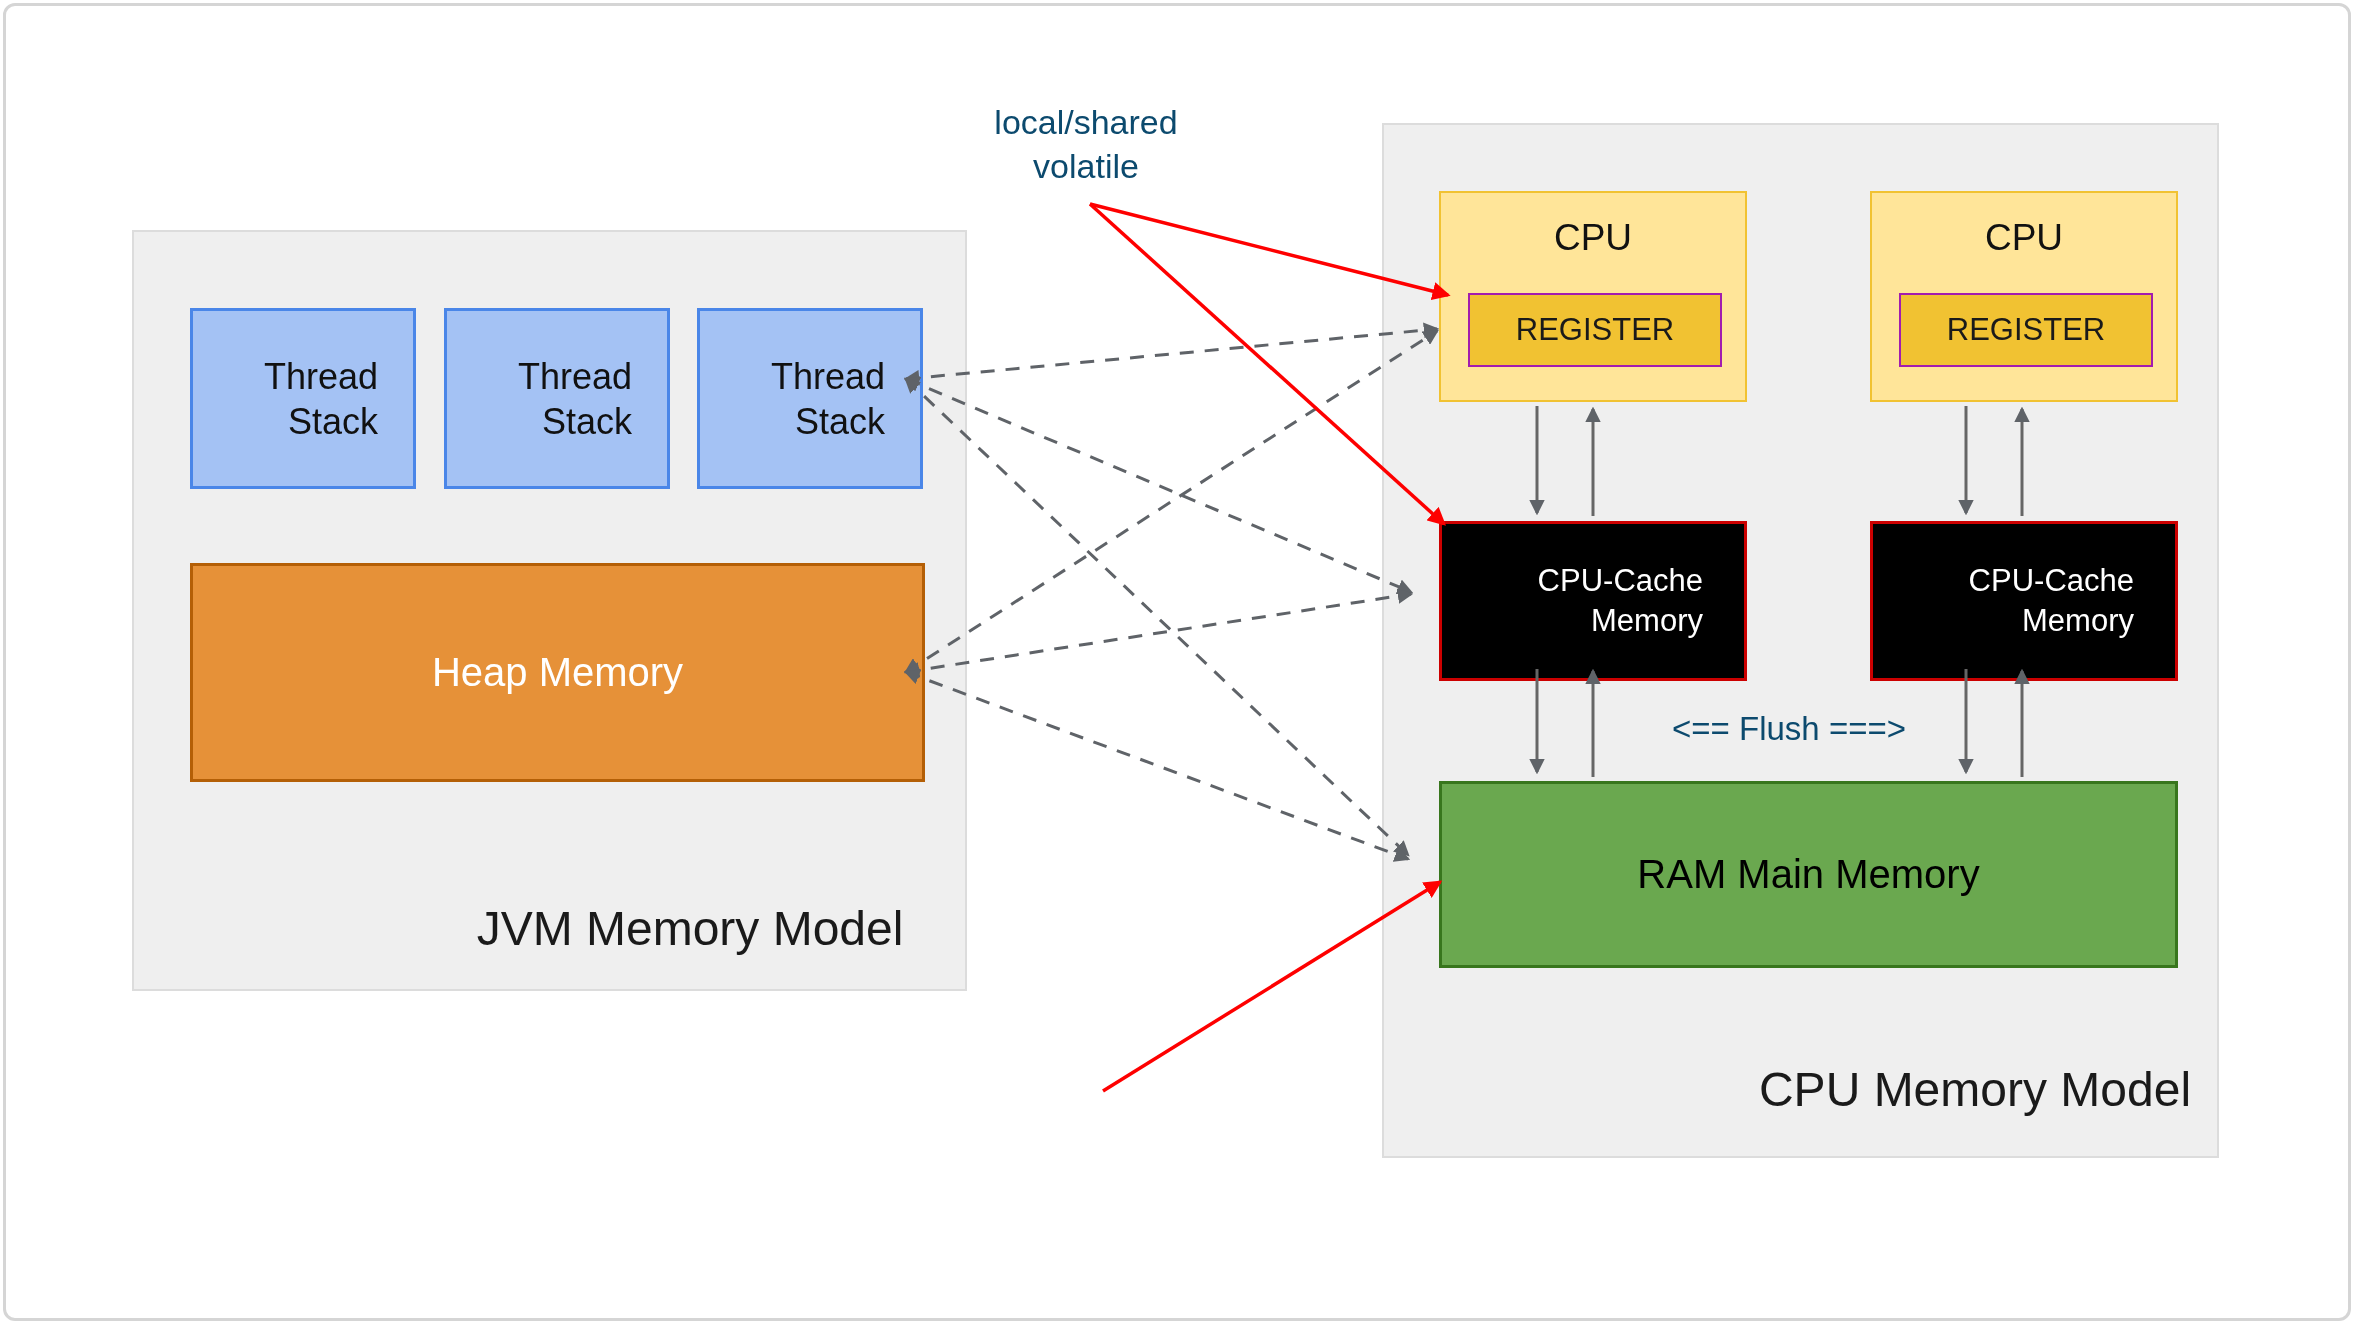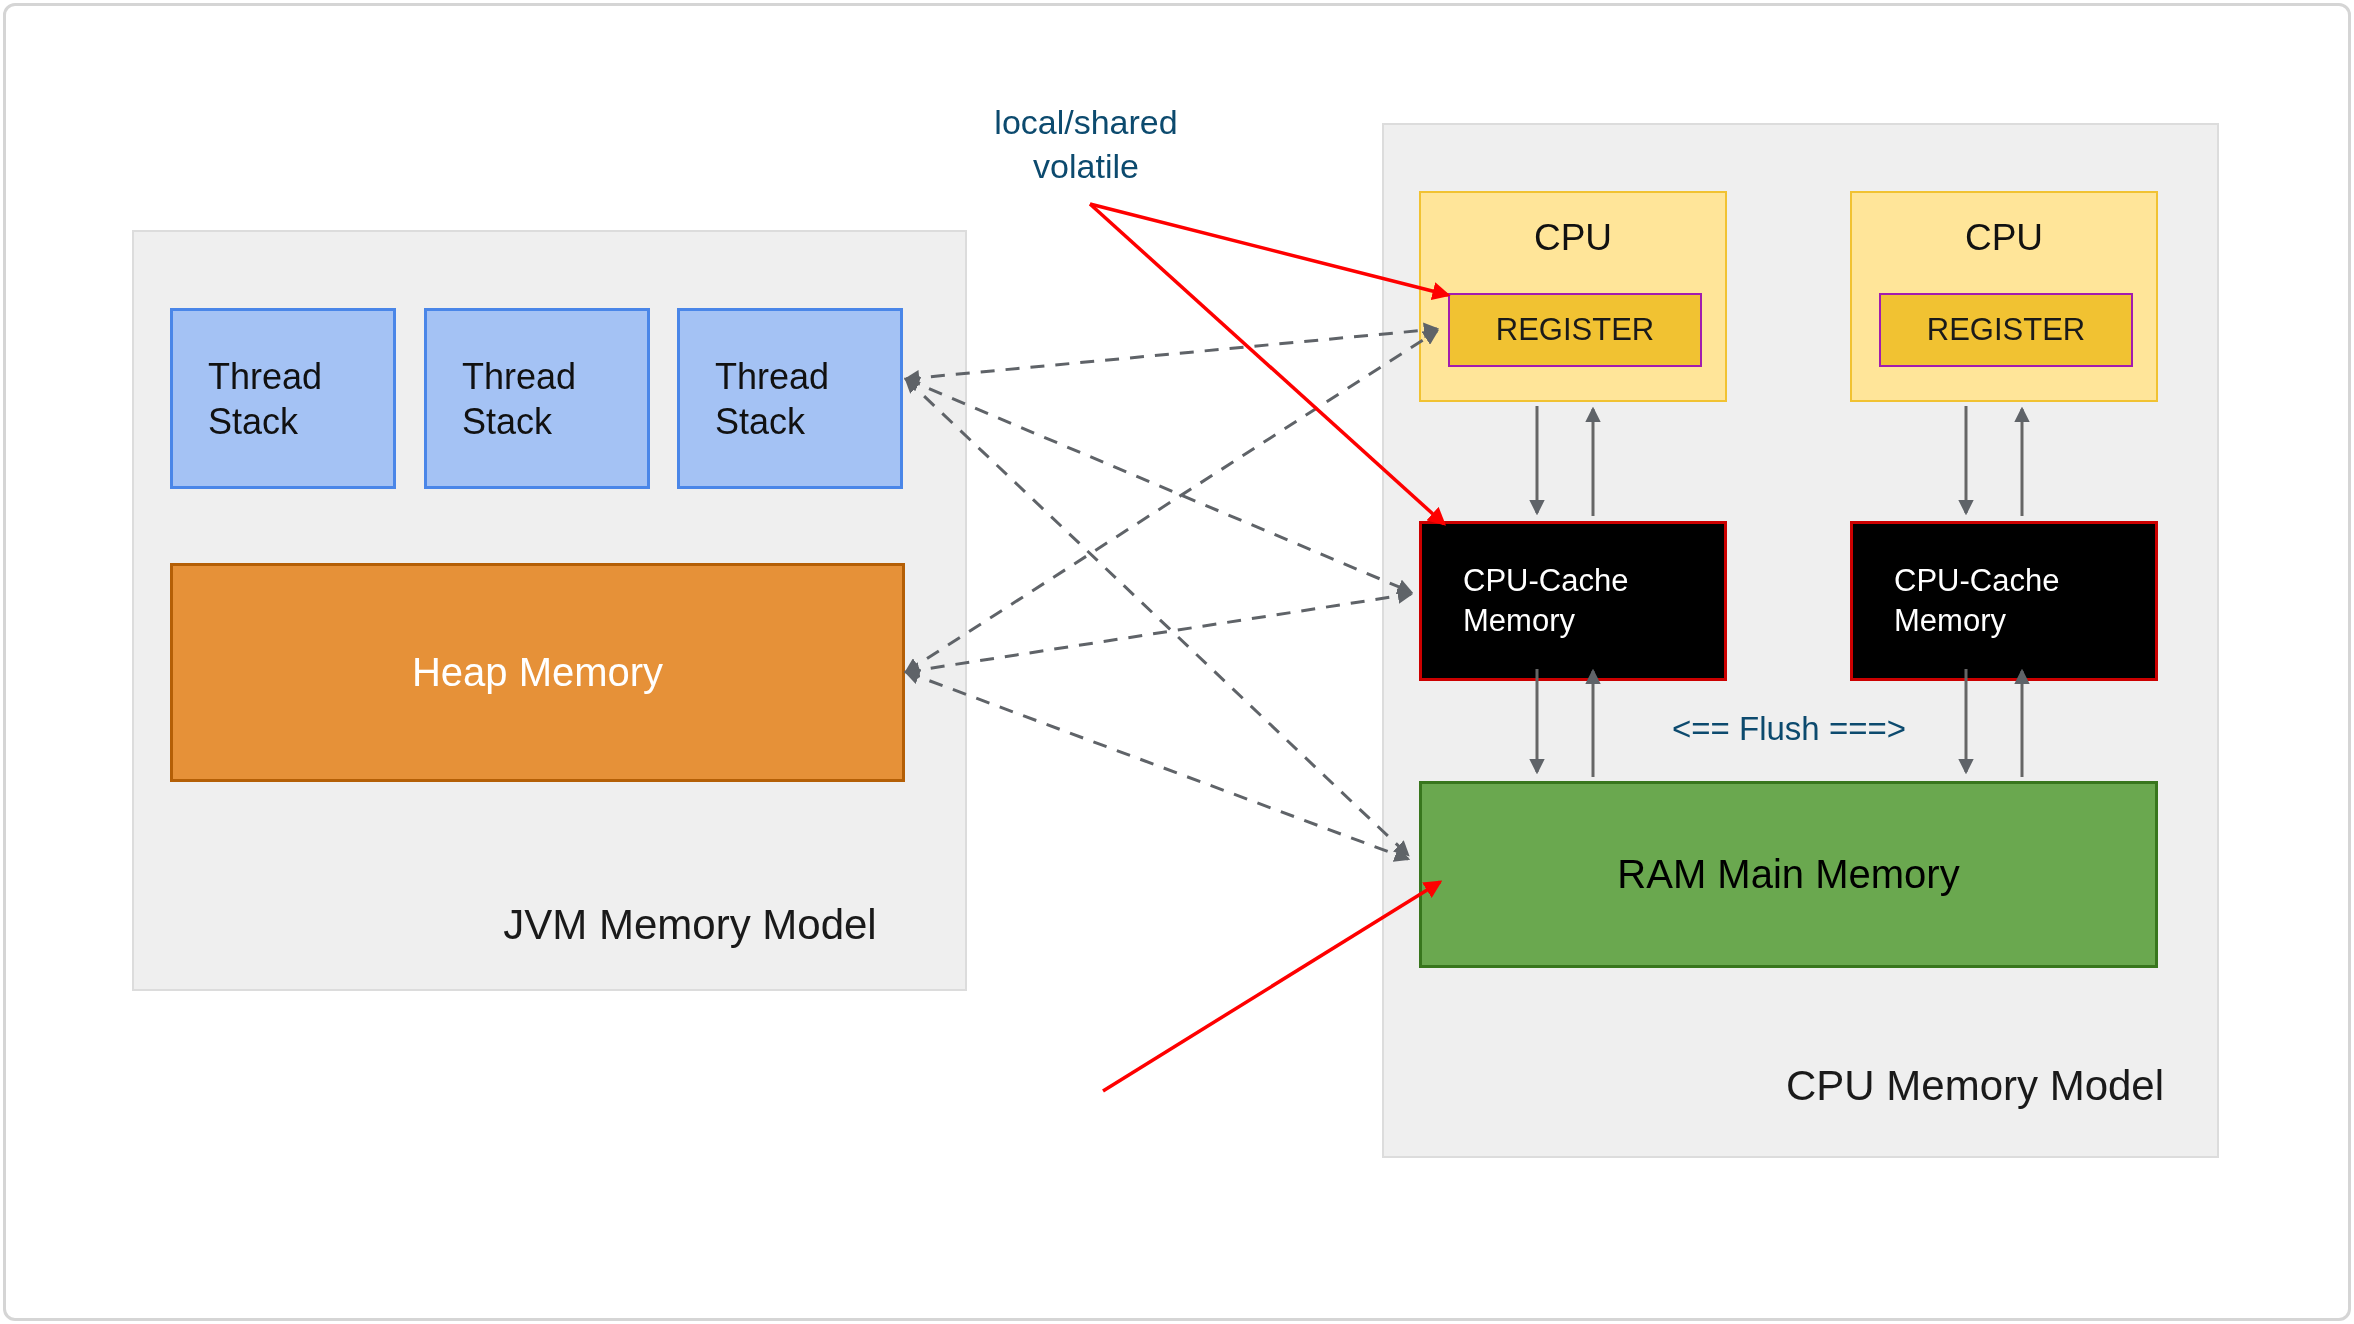--- a/index.html
+++ b/index.html
@@ -11,21 +11,21 @@
     position:absolute;left:3px;top:3px;right:3px;bottom:3px;
     border:3px solid #d5d5d5;border-radius:12px;pointer-events:none;
   }
   .panel{
     position:absolute;background:#efefef;border:2px solid #dcdcdc;
   }
   .panel-jvm{left:132px;top:230px;width:831px;height:757px;}
   .panel-cpu{left:1382px;top:123px;width:833px;height:1031px;}
   .box{
     position:absolute;display:flex;align-items:center;justify-content:center;
-    text-align:left;box-sizing:border-box;
+    text-align:right;box-sizing:border-box;margin-left:20px;
   }
   .thread{
     top:308px;width:226px;height:181px;
     background:#a4c2f4;border:3px solid #4a86e8;
     font-size:36px;line-height:1.25;color:#111;
   }
   .thread .wrap{width:150px;}
   .ts1{left:170px}.ts2{left:424px}.ts3{left:677px}
   .heap{
     left:170px;top:563px;width:735px;height:219px;
@@ -52,21 +52,21 @@
     font-size:31px;line-height:1.3;color:#ffffff;
   }
   .cache .wrap{width:220px;}
   .cache1{left:1419px}.cache2{left:1850px}
   .ram{
     left:1419px;top:781px;width:739px;height:187px;
     background:#6aa84f;border:3px solid #38761d;
     font-size:40px;color:#000000;
   }
   .section-title{
-    position:absolute;text-align:center;color:#1a1a1a;font-size:42px;
+    position:absolute;text-align:center;color:#1a1a1a;font-size:48px;
   }
   .title-jvm{left:390px;top:901px;width:600px;}
   .title-cpu{left:1675px;top:1062px;width:600px;}
   .red-label{
     position:absolute;color:#0c4a6e;font-size:34px;text-align:center;line-height:1.3;
   }
   .lbl-localshared{left:936px;top:100px;width:300px;}
   .lbl-volatile{left:955px;top:1103px;width:300px;}
   .lbl-flush{left:1639px;top:708px;width:300px;font-size:33px;font-weight:500;text-align:center;}
   svg.arrows{position:absolute;left:0;top:0;pointer-events:none;}

